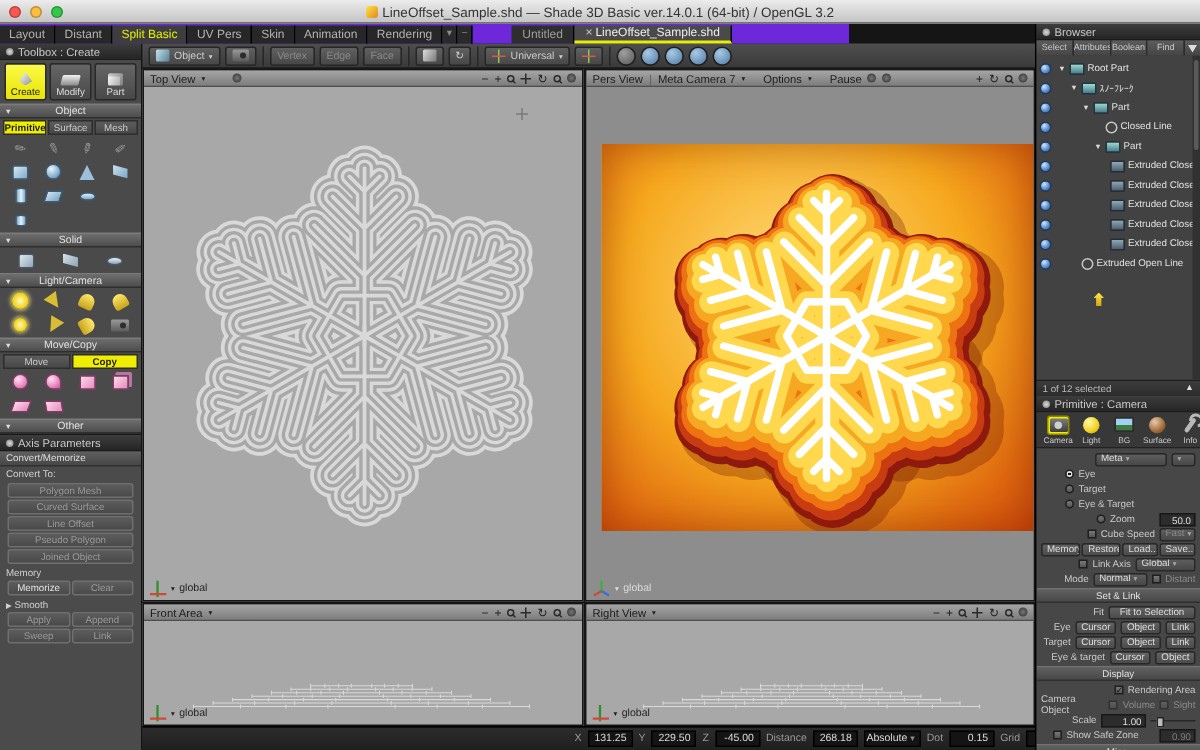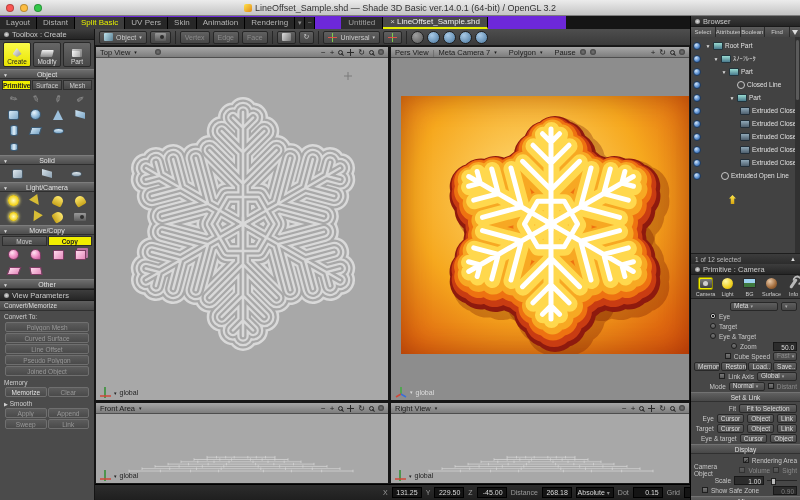--- a/index.html
+++ b/index.html
@@ -311,21 +311,21 @@
         <span class="mv-flag" style="transform:skewX(10deg)"></span>
       </div>
     <div class="cell"></div>
       <div class="cell"></div>
   </div>
   <div class="sec-bar"><span class="tri">▼</span><span>Other</span></div>
 
   <div id="toolparams">
     <div class="panel-head">
         <span class="phead-dot"></span>
-        <span>View Parameters</span>
+        <span>Axis Parameters</span>
       </div>
     <div class="tp-sub">Convert/Memorize</div>
     <div class="tp-label">Convert To:</div>
     <div>
       <div class="tp-btn">Polygon Mesh</div>
         <div class="tp-btn">Curved Surface</div>
         <div class="tp-btn">Line Offset</div>
         <div class="tp-btn">Pseudo Polygon</div>
         <div class="tp-btn">Joined Object</div>
     </div>
@@ -473,21 +473,21 @@
     </div>
   </div>
 </div>
 
 <div class="vp" id="vp-pers" style="left:390px;top:46px;width:300px;height:355px">
   <div class="vp-head">
     <span>Pers View</span>
     <span class="vp-sep">|</span>
     <span>Meta Camera 7</span>
       <span style="font-size:5px">▾</span>
-    <span style="margin-left:8px">Polygon</span>
+    <span style="margin-left:8px">Options</span>
       <span style="font-size:5px">▾</span>
     <span style="margin-left:8px">Pause</span>
     <span class="circ"></span>
     <span class="circ"></span>
     <div class="vp-ctrl">
       <span>+</span>
       <span>↻</span>
       <span class="mag"></span>
       <span class="circ"></span>
     </div>

